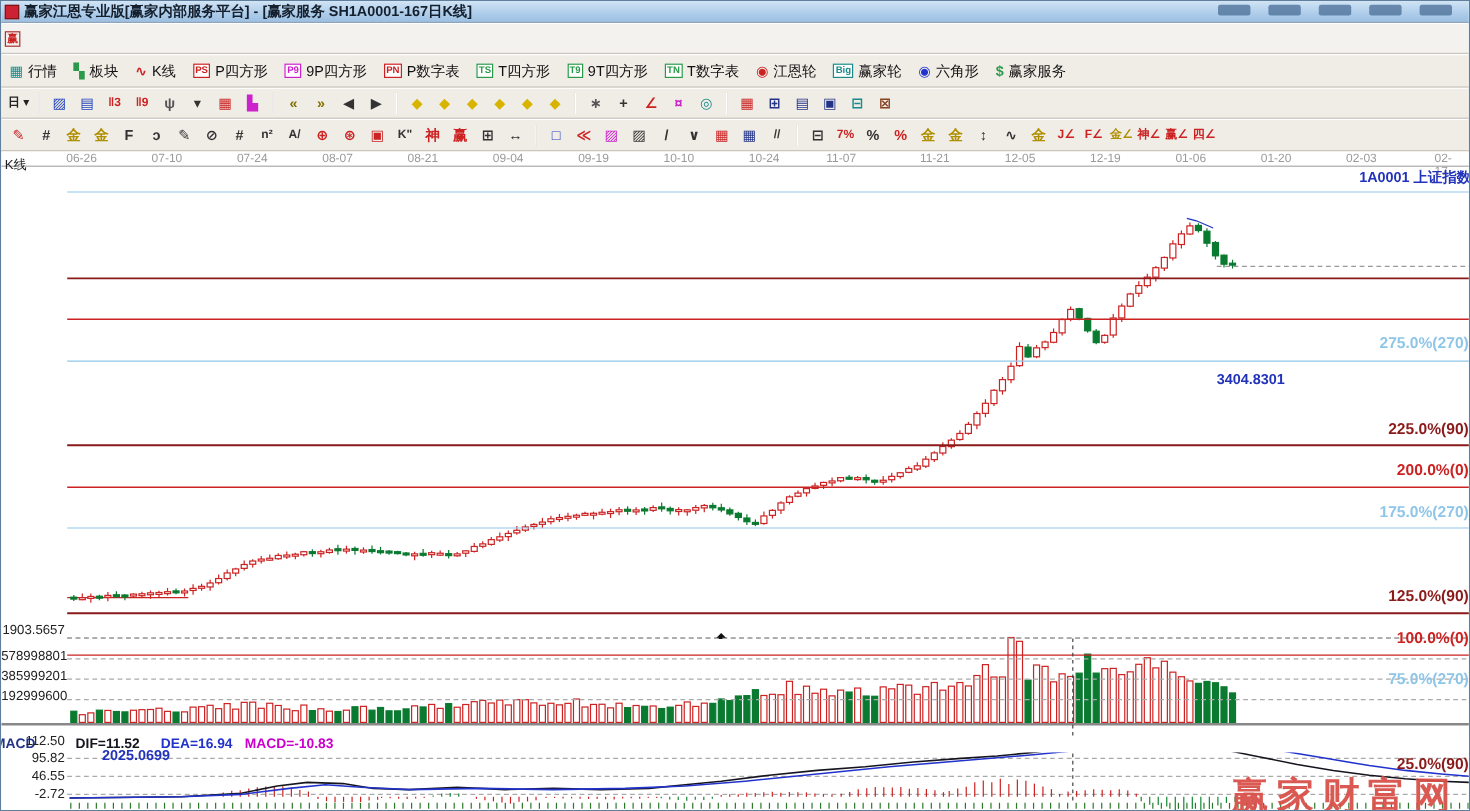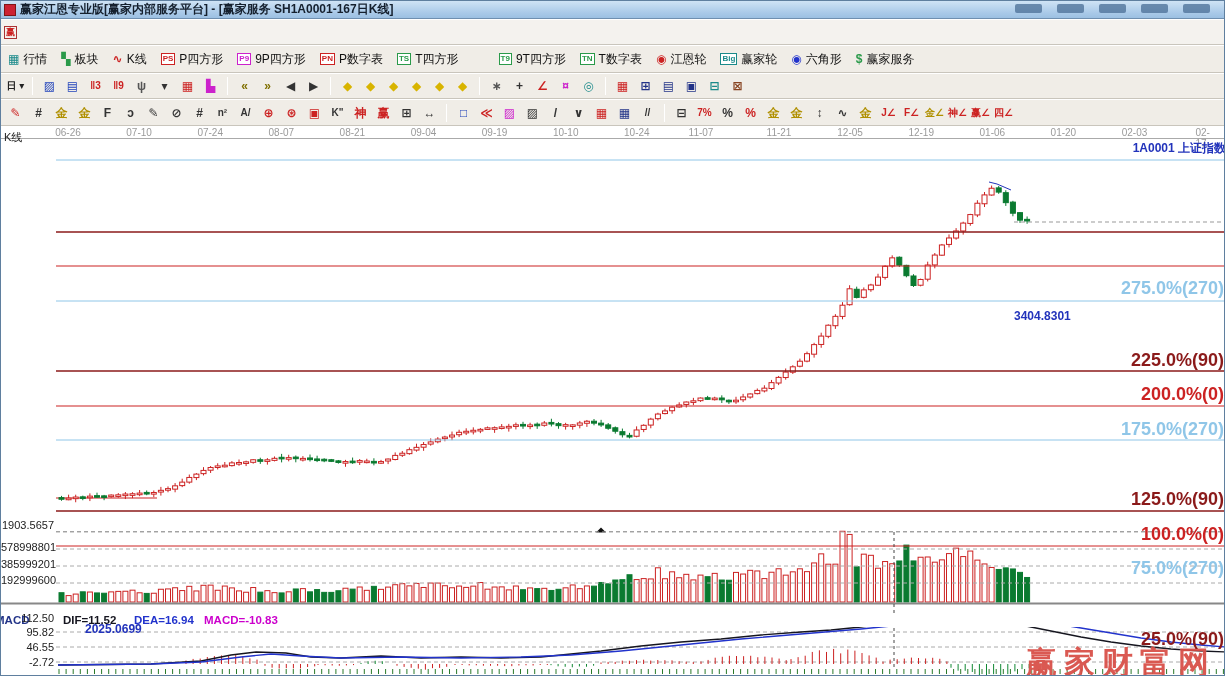--- a/index.html
+++ b/index.html
@@ -35,21 +35,21 @@
     font-size:12px;font-weight:bold;line-height:1;cursor:default;background:transparent;white-space:nowrap;}
   .ticon.small{font-size:10px;}
   
   .chartarea{position:absolute;left:0;top:126px;width:1225px;height:550px;background:#fff;}
   .dates{position:absolute;left:0;top:0;width:100%;height:11px;font-size:10px;color:#9a9a9a;}
   .dates span{position:absolute;top:0;transform:translateX(-50%);}
   .axisline{position:absolute;left:0;top:11px;width:100%;height:0;border-top:1px solid #aaa;}
   .corner-kline{position:absolute;left:3px;top:3px;font-size:11px;color:#222;}
   .symbol-label{position:absolute;right:0;top:13px;font-size:12px;font-weight:bold;color:#2233bb;white-space:nowrap;}
   svg#plot{position:absolute;left:0;top:10px;width:1225px;height:540px;}
-  .pct-label{position:absolute;font-size:18px;font-weight:bold;white-space:nowrap;right:2px;}
+  .pct-label{position:absolute;font-size:13px;font-weight:bold;white-space:nowrap;right:2px;}
   .ann{position:absolute;font-size:12px;font-weight:bold;color:#2233bb;white-space:nowrap;}
   .vscale,.mscale{position:absolute;left:0;width:53px;text-align:right;font-size:11px;color:#222;}
   .macdhdr{position:absolute;left:0;top:477px;width:100%;height:13px;font-size:11.5px;font-weight:bold;background:#fff;}
   .macdhdr span{position:absolute;top:0;}
   .watermark{position:absolute;right:10px;top:505px;font-size:31px;font-weight:bold;letter-spacing:7px;
     color:rgba(212,60,52,.85);text-shadow:0 0 1px rgba(255,255,255,.6);}
 </style>
 </head>
 <body>
 
@@ -103,21 +103,21 @@
           <span class="t1icon t1badge" style="color: rgb(204, 34, 34);">PN</span>
           <span>P数字表</span>
         </span>
 
         <span class="t1item">
           <span class="t1icon t1badge" style="color: rgb(42, 154, 74);">TS</span>
           <span>T四方形</span>
         </span>
 
         <span class="t1item">
-          <span class="t1icon t1badge" style="color: rgb(42, 154, 74); margin-left: 26px;">T9</span>
+          <span class="t1icon t1badge" style="color: rgb(42, 154, 74);">T9</span>
           <span>9T四方形</span>
         </span>
 
         <span class="t1item">
           <span class="t1icon t1badge" style="color: rgb(42, 154, 74);">TN</span>
           <span>T数字表</span>
         </span>
 
         <span class="t1item">
           <span class="t1icon" style="color: rgb(204, 34, 34);">◉</span>

